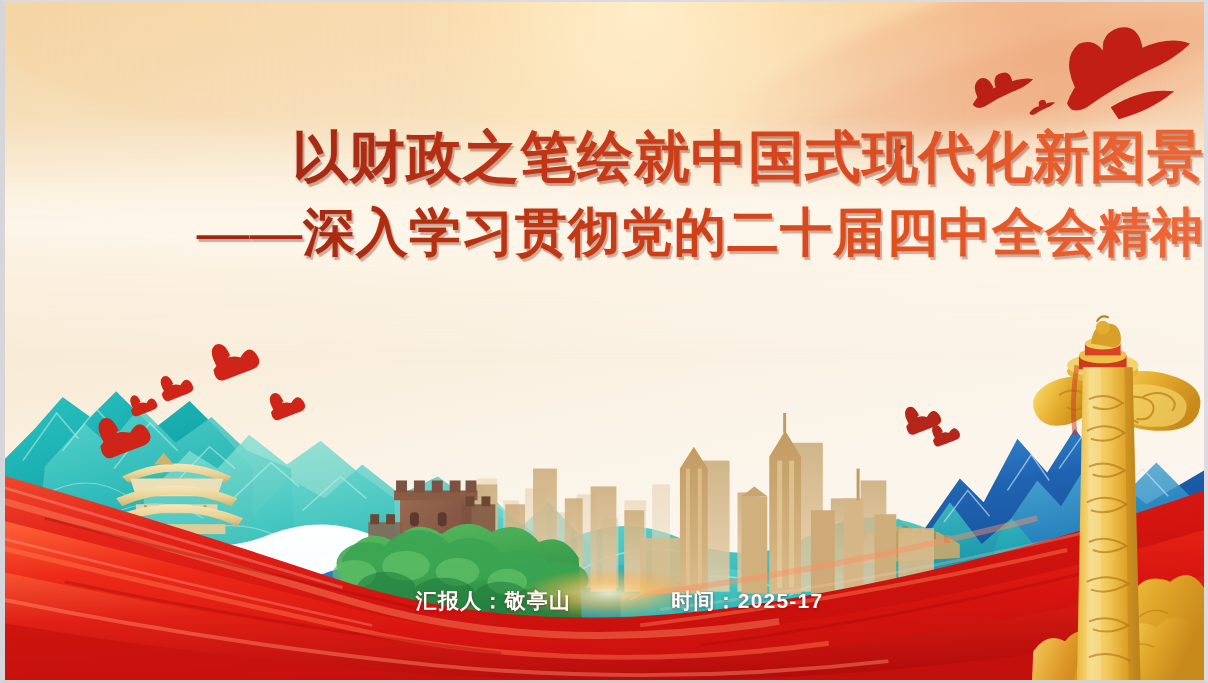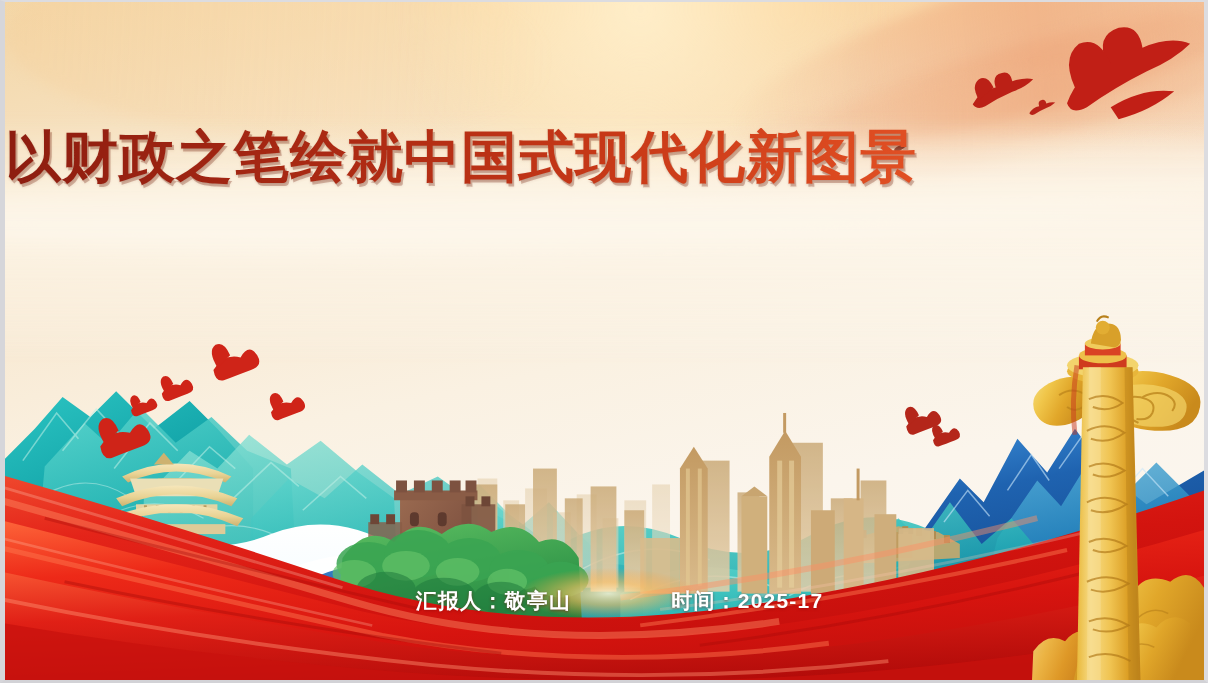--- a/index.html
+++ b/index.html
@@ -36,21 +36,21 @@
   .haze{position:absolute;left:-4%;top:17%;width:108%;height:34%;
         background:linear-gradient(180deg,rgba(252,243,227,0),rgba(253,247,236,.85) 45%,rgba(252,246,236,.2));filter:blur(10px);}
   .mistline{position:absolute;left:-6%;top:20%;width:115%;height:16%;border-radius:50%;
         background:linear-gradient(180deg,rgba(250,235,207,.0),rgba(252,244,229,.9));filter:blur(9px);transform:rotate(-2deg);}
 
   
   .layer{position:absolute;left:0;top:0;width:100%;height:100%;}
   .layer svg{position:absolute;left:0;top:0;width:100%;height:100%;display:block;}
 
   
-  .title-wrap{position:absolute;left:0;top:126px;width:100%;text-align:left;z-index:40;}
+  .title-wrap{position:absolute;left:0;top:126px;width:100%;text-align:right;z-index:40;}
   .t-main{
     font-family:"Liberation Serif","DejaVu Serif",serif;
     font-weight:700;
     font-size:56px;
     line-height:1.06;
     letter-spacing:1px;
     white-space:nowrap;
     background:linear-gradient(92deg,#8d1d10 0%,#9e2412 16%,#b32d14 34%,#c93a18 52%,#dc4a20 70%,#e85a2a 86%,#ec6632 100%);
     -webkit-background-clip:text;background-clip:text;color:transparent;
     -webkit-text-fill-color:transparent;
@@ -560,20 +560,21 @@
 
         <g fill="#7e2b18" opacity=".8">
           <path d="M896 148 q6 -6 12 -3 q-5 5 -12 7 Z"></path>
         </g>
 
       </svg>
     </div>
 
     <div class="title-wrap">
       <div class="t-main">以财政之笔绘就中国式现代化新图景</div>
+      <div class="t-sub">——深入学习贯彻党的二十届四中全会精神</div>
     </div>
 
     <div class="footer">
       <span>汇报人：敬亭山</span>
       <span class="gap"></span>
       <span>时间：2025-17</span>
     </div>
 
   </div>
 </div>

